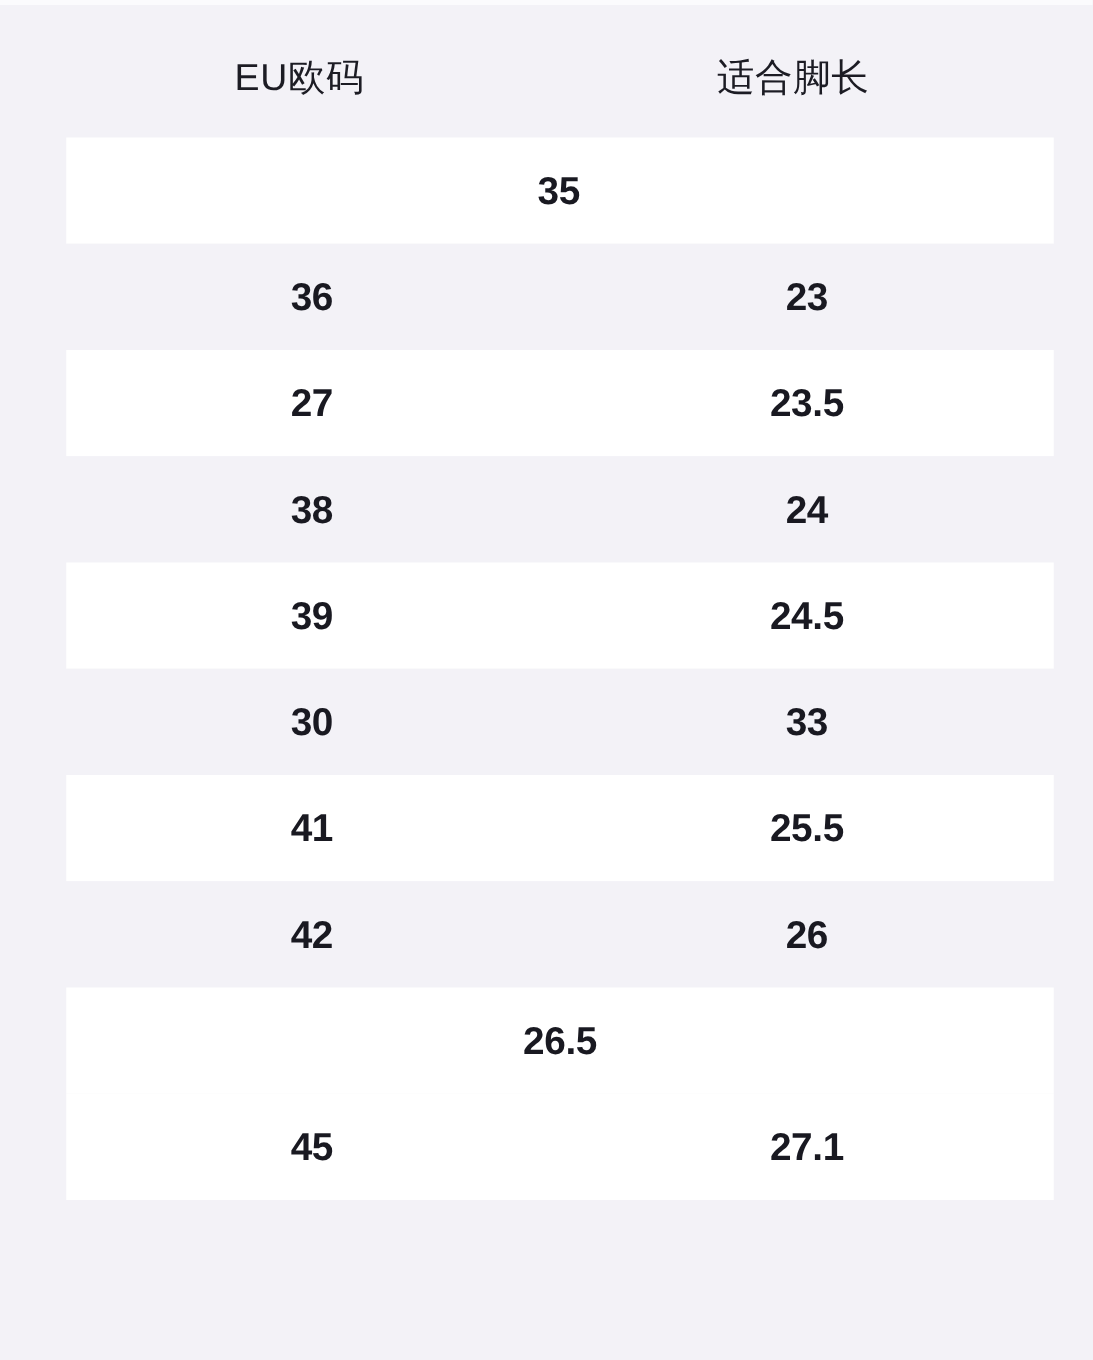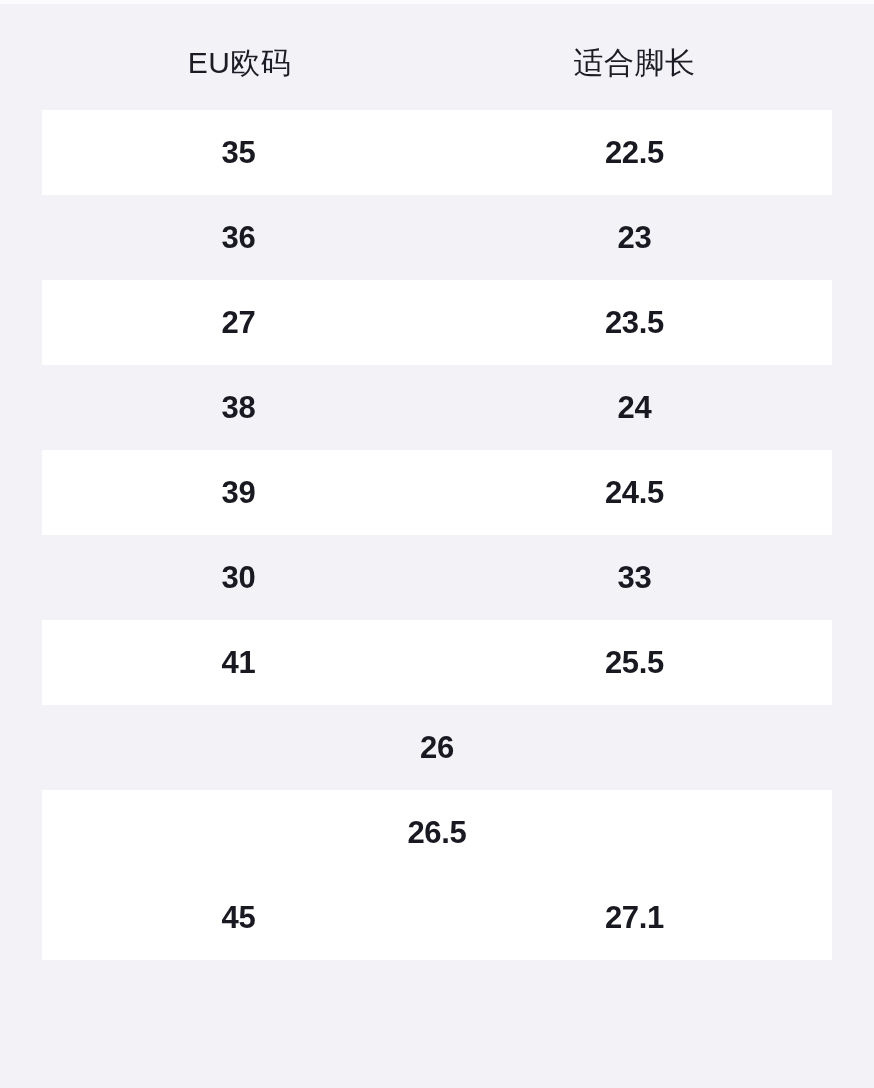--- a/index.html
+++ b/index.html
@@ -46,21 +46,21 @@
     font-size: 30px;
     font-weight: 400;
     color: #1c1c24;
     letter-spacing: 0.5px;
     line-height: 1;
     white-space: nowrap;
   }
   #chart-body {
     position: absolute;
     top: 110px;
-    left: 42px;
+    left: 53px;
     width: 790px;
   }
   .chart-row {
     width: 790px;
     height: 85px;
     display: flex;
     align-items: center;
     box-sizing: border-box;
   }
   .chart-row.row-odd {
@@ -94,21 +94,20 @@
 
   <div id="chart-header">
     <div class="header-cell">EU欧码</div>
     <div class="header-cell">适合脚长</div>
   </div>
 
   <div id="chart-body">
 
     <div class="chart-row row-odd">
       <div class="body-cell col-size">35</div>
-      <div class="body-cell col-length">22.5</div>
     </div>
 
     <div class="chart-row row-even">
       <div class="body-cell col-size">36</div>
       <div class="body-cell col-length">23</div>
     </div>
 
     <div class="chart-row row-odd">
       <div class="body-cell col-size">27</div>
       <div class="body-cell col-length">23.5</div>
@@ -128,20 +127,21 @@
       <div class="body-cell col-size">30</div>
       <div class="body-cell col-length">33</div>
     </div>
 
     <div class="chart-row row-odd">
       <div class="body-cell col-size">41</div>
       <div class="body-cell col-length">25.5</div>
     </div>
 
     <div class="chart-row row-even">
+      <div class="body-cell col-size">42</div>
       <div class="body-cell col-length">26</div>
     </div>
 
     <div class="chart-row row-odd">
       <div class="body-cell col-length">26.5</div>
     </div>
 
 
     <div class="chart-row row-odd">
       <div class="body-cell col-size">45</div>

